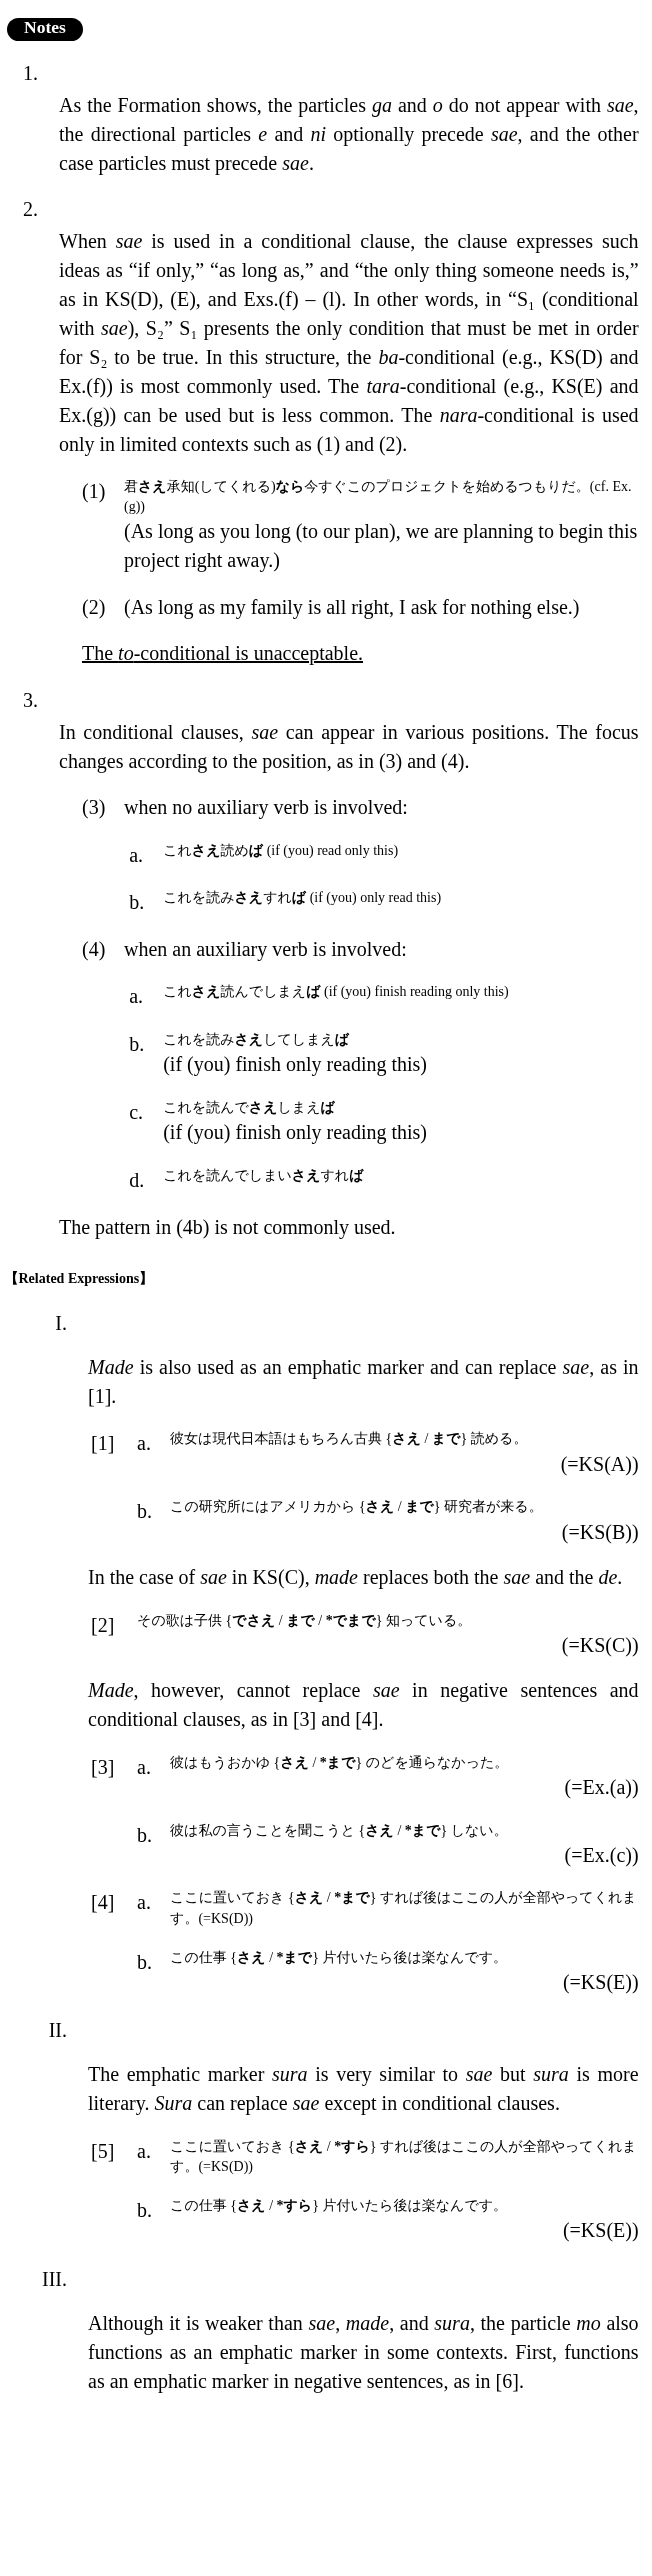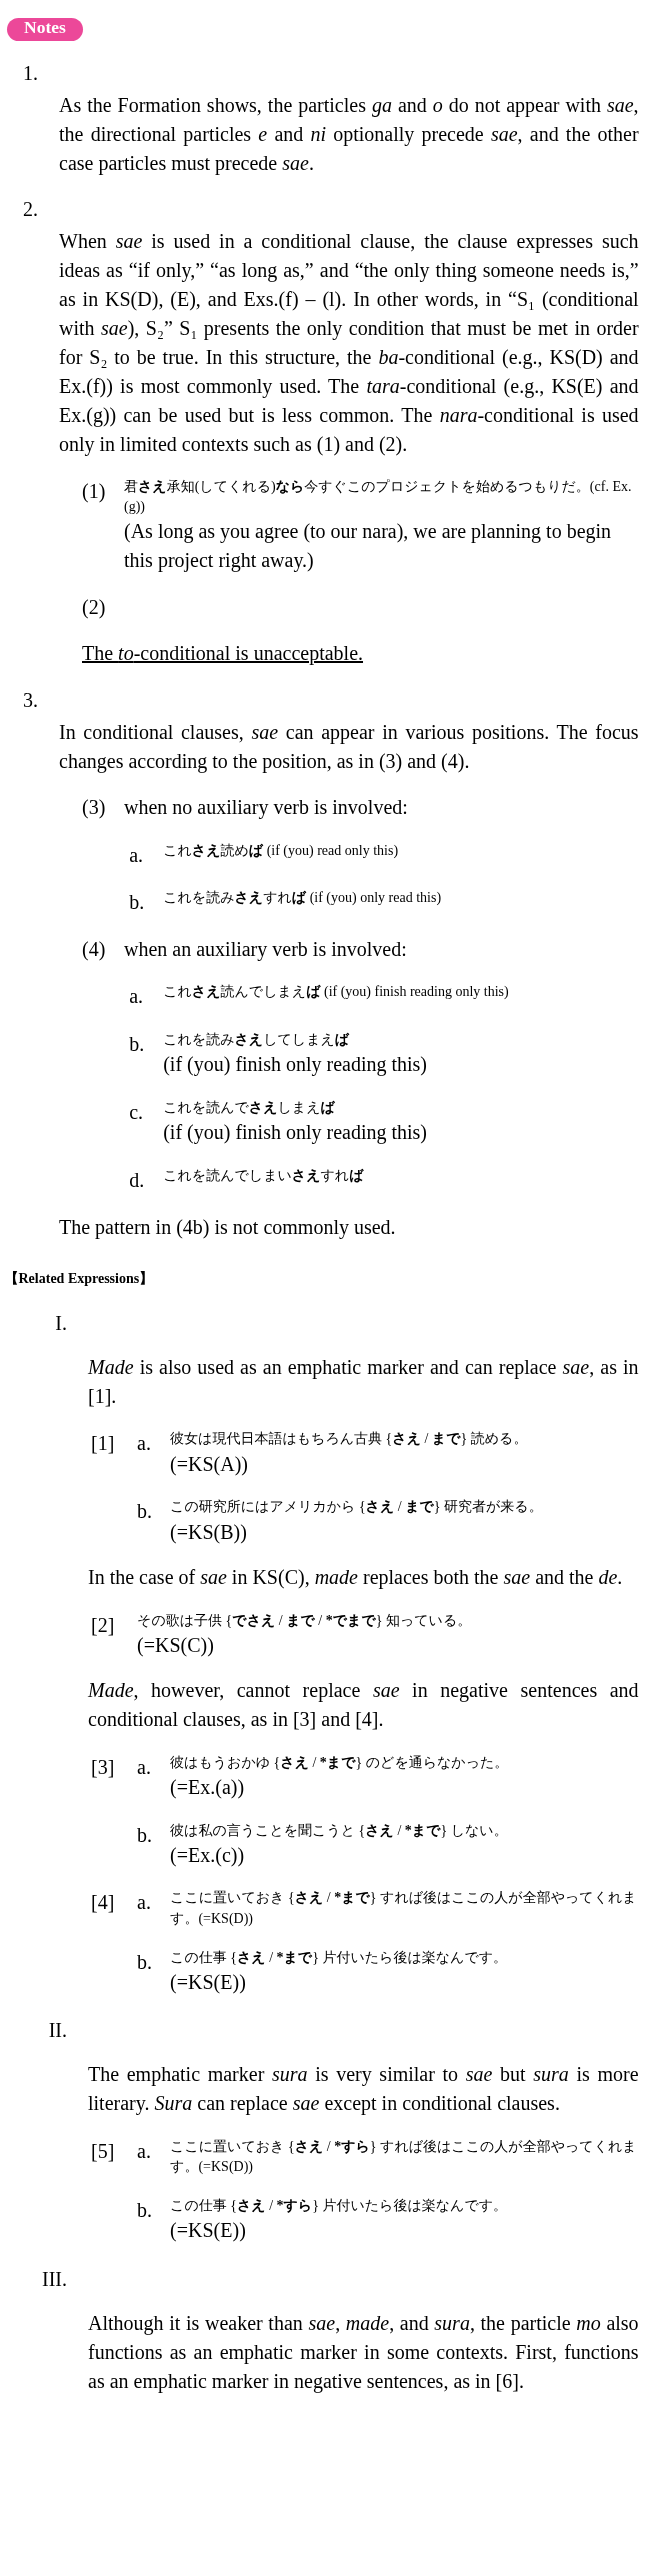--- a/index.html
+++ b/index.html
@@ -4,21 +4,21 @@
 <style>
   html,body { margin:0; padding:0; background:#ffffff; color:#000; }
   .page {
     width:652px; box-sizing:border-box;
     padding:12.4px 13.4px 36px 23px;
     font-family:"Liberation Serif","DejaVu Serif",serif;
     font-size:20px; line-height:1.45;
   }
   
   .notes-pill {
-    display:inline-block; background:#ec4899; color:#fff;
+    display:inline-block; background:#000000; color:#fff;
     border-radius:13.4px; padding:0.5px 17.5px 3.6px 17.5px;
     font-weight:bold; font-size:17.5px; line-height:1.1;
     margin-left:-16.5px;
   }
   
   .note-item { display:flex; margin-top:17.5px; }
   .note-num { flex:0 0 36px; }
   .note-body { flex:1; min-width:0;margin-top:32px; }
   .note-body > :first-child, .re-body > :first-child { margin-top:0 !important; }
   .para { margin:16.5px 0 0 0; text-align:justify; }
@@ -39,21 +39,21 @@
   .re { display:flex; margin-top:19.6px; }
   .re-num { flex:0 0 65px; text-align:right; padding-right:21px; box-sizing:border-box; }
   .re-body { flex:1; min-width:0;margin-top:44px; }
   
   .bex { display:flex; margin-top:18.5px; margin-left:3.1px; }
   .bex-marker { flex:0 0 46px; }
   .bex-letter { flex:0 0 33px; }
   .bex-body { flex:1; min-width:0; }
   .jp { font-size:14px; text-align:left; }
   .en { text-align:left; }
-  .ref-line { }
+  .ref-line { text-align:right; }
   .xref-line { text-align:right; margin-top:17.5px; }
   ruby rt { font-size:0.40em; letter-spacing:1px; }
   b { font-weight:bold; }
   i { font-style:italic; }
 </style>
 </head>
 <body>
 
 <div class="page">
 
@@ -72,27 +72,28 @@
   
   <div class="note-item">
     <div class="note-num">2.</div>
     <div class="note-body">
       <p class="para">When <i>sae</i> is used in a conditional clause, the clause expresses such ideas as “if only,” “as long as,” and “the only thing someone needs is,” as in KS(D), (E), and Exs.(f) – (l). In other words, in “S₁ (conditional with <i>sae</i>), S₂” S₁ presents the only condition that must be met in order for S₂ to be true. In this structure, the <i>ba</i>-conditional (e.g., KS(D) and Ex.(f)) is most commonly used. The <i>tara</i>-conditional (e.g., KS(E) and Ex.(g)) can be used but is less common. The <i>nara</i>-conditional is used only in limited contexts such as (1) and (2).</p>
 
       <div class="ex1">
         <div class="ex1-marker">(1)</div>
         <div class="ex1-body">
           <div class="jp">君<b>さえ</b>承知(してくれる)<b>なら</b>今すぐこのプロジェクトを始めるつもりだ。(cf. Ex.(g))</div>
-          <div class="en">(As long as you agree (to our nara), we are planning to begin this project right away.)</div>
+          <div class="en">(As long as you long (to our plan), we are planning to begin this project right away.)</div>
         </div>
       </div>
 
       <div class="ex1">
         <div class="ex1-marker">(2)</div>
         <div class="ex1-body">
+          <div class="en">(As long as my family is all right, I ask for nothing else.)</div>
         </div>
       </div>
 
       <p class="post-note">The <i>to</i>-conditional is unacceptable.</p>
     </div>
   </div>
 
   
   <div class="note-item">
     <div class="note-num">3.</div>

